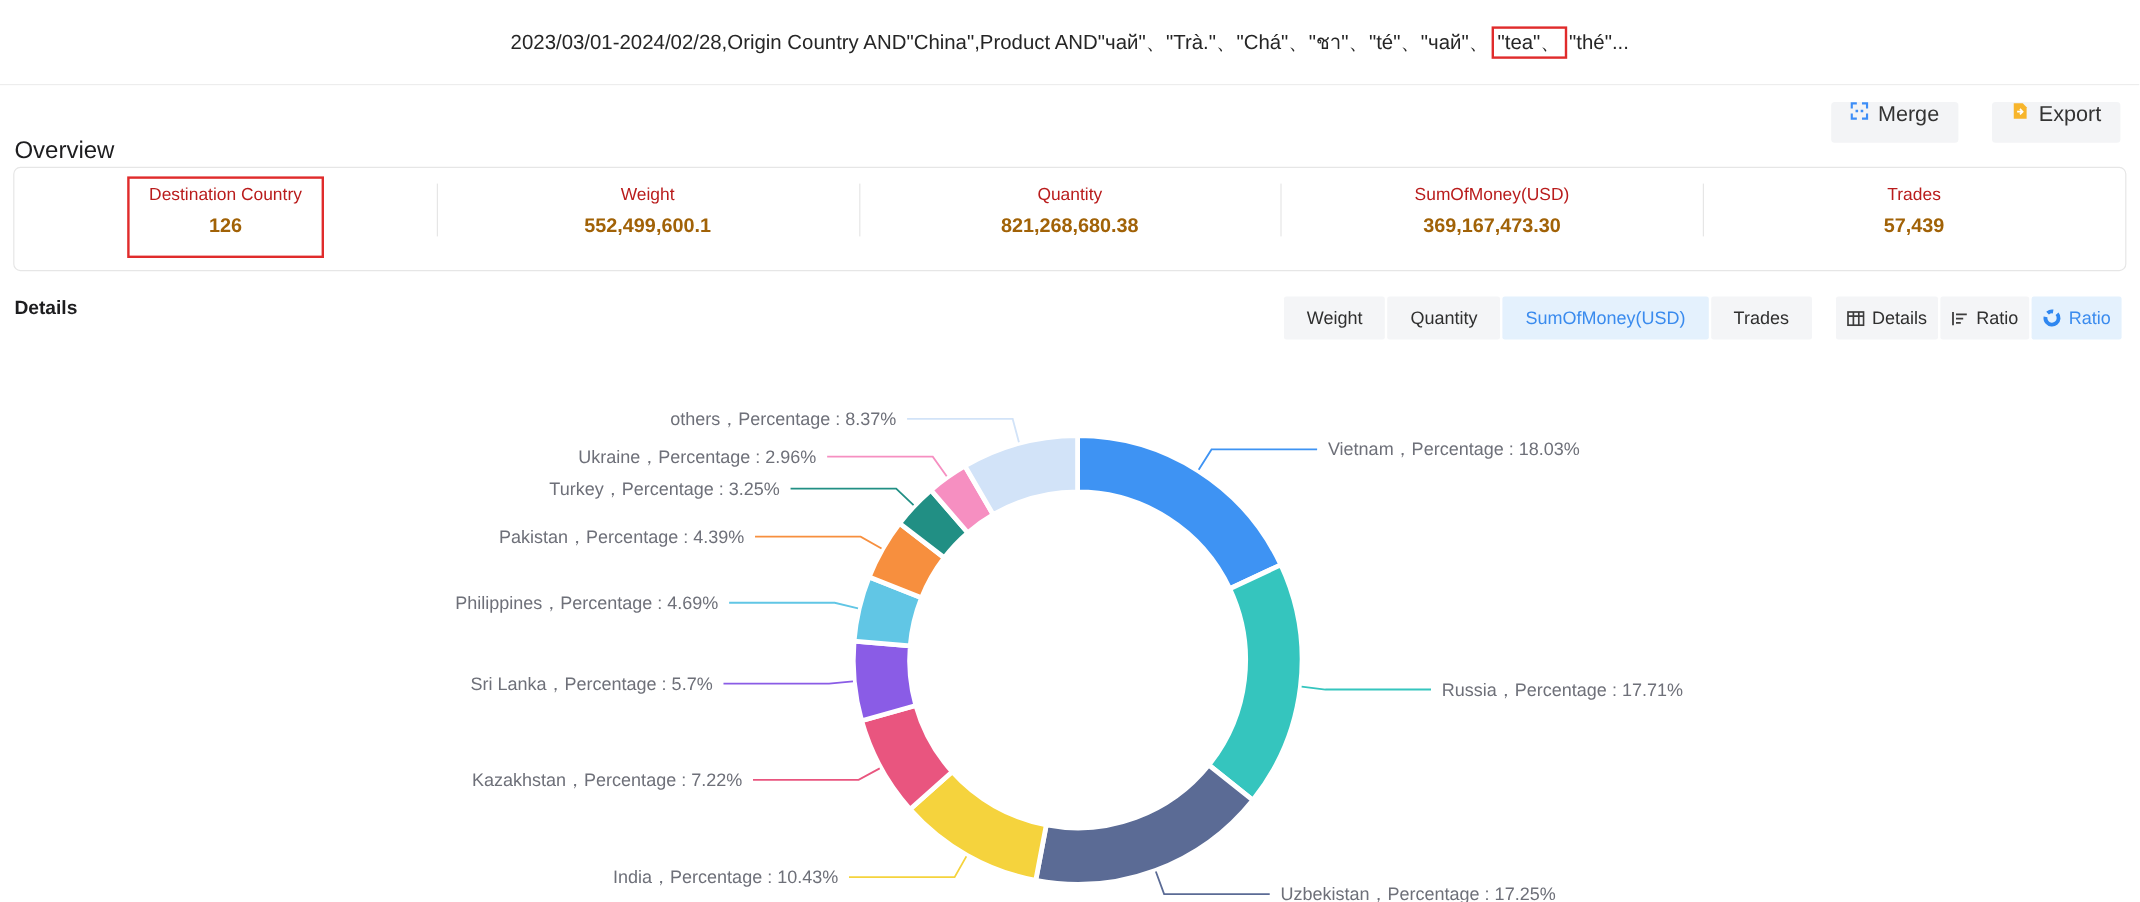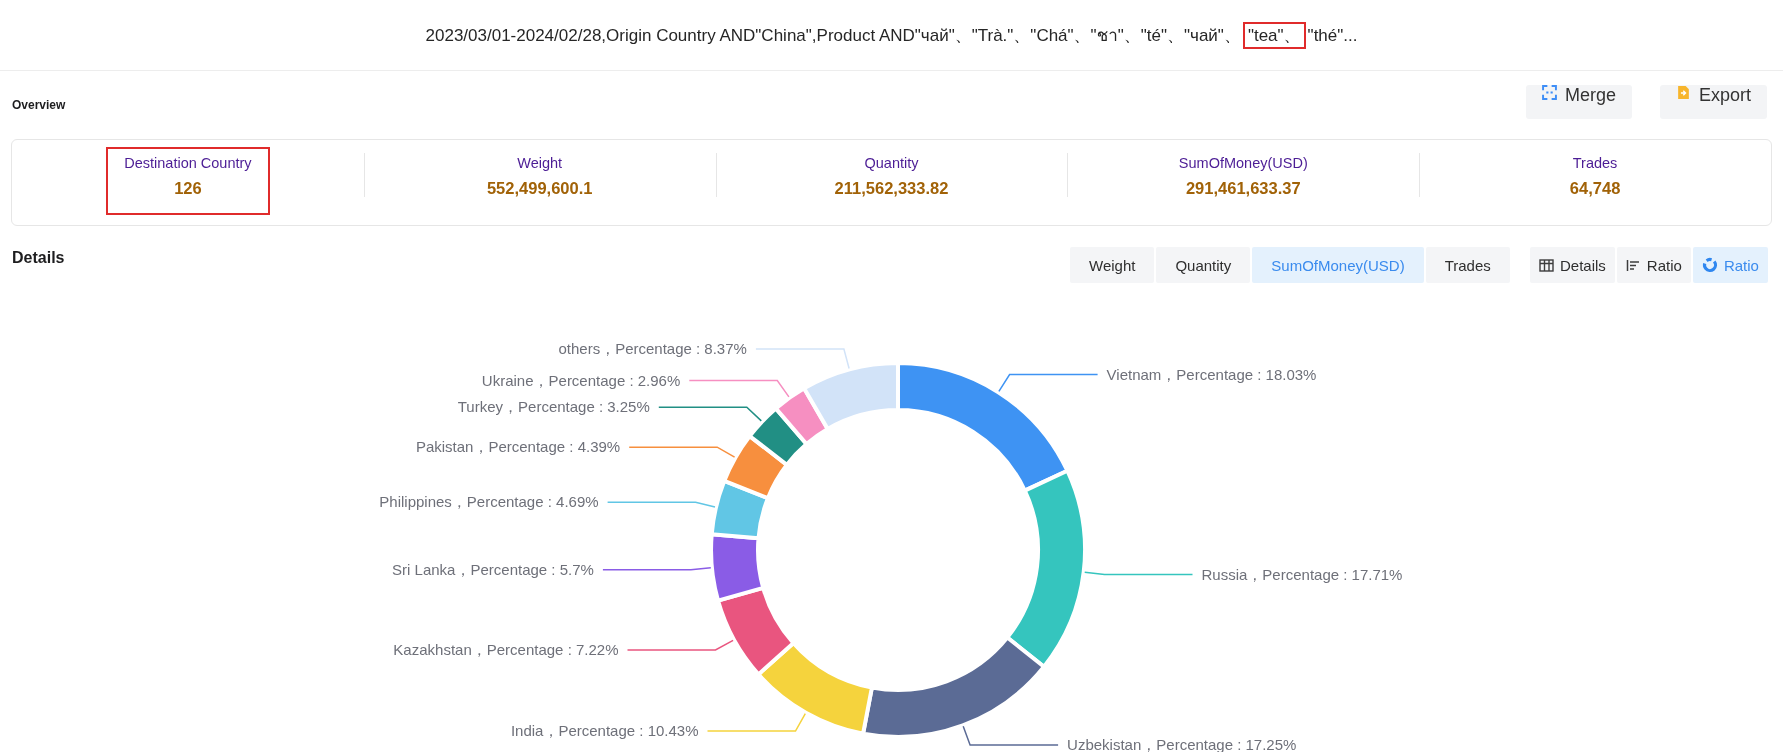--- a/index.html
+++ b/index.html
@@ -4,31 +4,31 @@
 <style>
   html,body{margin:0;padding:0;background:#fff;}
   #app{position:relative;width:1783px;height:752px;background:#fff;overflow:hidden;
        font-family:"Liberation Sans","DejaVu Sans",sans-serif;color:#262626;}
   
   #title-bar{position:absolute;left:0;top:0;width:100%;height:70px;
     border-bottom:1px solid #ededed;display:flex;align-items:center;justify-content:center;
     font-size:17px;color:#262626;}
   #title-bar .boxed{border:2px solid #e02b2b;padding:0 3px;margin:0 2px;display:inline-block;}
   
-  #overview-heading{position:absolute;left:12px;top:98px;font-size:12px;font-weight:bold;color:#1d1d1f;}
+  #overview-heading{position:absolute;left:12px;top:115px;font-size:20px;font-weight:normal;color:#1d1d1f;}
   #action-buttons{position:absolute;right:16px;top:85px;display:flex;gap:28px;}
   .action-btn{height:34px;padding:0 16px;background:#f3f4f6;border-radius:3px;display:flex;
     align-items:flex-start;gap:8px;font-size:18px;color:#333;cursor:pointer;user-select:none;}
   .action-btn svg{display:block;}
   
   #stats-bar{position:absolute;left:11px;top:139px;width:1759px;height:85px;
     border:1px solid #e6e6e6;border-radius:6px;background:#fff;display:flex;}
   .stat-cell{flex:1;position:relative;text-align:center;padding-top:15px;}
   .stat-cell.divided::before{content:'';position:absolute;left:0;top:13px;height:44px;width:1px;background:#e6e6e6;}
-  .stat-label{font-size:14.5px;color:#4c1d95;margin-bottom:8px;}
+  .stat-label{font-size:14.5px;color:#b91c1c;margin-bottom:8px;}
   .stat-value{font-size:16.5px;font-weight:bold;color:#a16207;}
   .red-frame{position:absolute;left:50%;top:7px;transform:translateX(-50%);
     width:160px;height:64px;border:2px solid #e02b2b;pointer-events:none;}
   
   #details-heading{position:absolute;left:12px;top:249px;font-size:16px;font-weight:bold;color:#1d1d1f;}
   .tab-group{position:absolute;top:247px;height:36px;display:flex;gap:2px;}
   #metric-tabs{left:1070px;}
   #view-tabs{left:1530px;}
   .tab{background:#f4f5f7;display:flex;align-items:center;gap:6px;padding:0 19px;
     font-size:15px;color:#2f2f2f;border-radius:2px;cursor:pointer;white-space:nowrap;user-select:none;}
@@ -84,29 +84,29 @@
         <div class="stat-label">Destination Country</div>
         <div class="stat-value">126</div>
         <div class="red-frame"></div>
       </div>
       <div class="stat-cell divided">
         <div class="stat-label">Weight</div>
         <div class="stat-value">552,499,600.1</div>
       </div>
       <div class="stat-cell divided">
         <div class="stat-label">Quantity</div>
-        <div class="stat-value">211,562,333.82</div>
+        <div class="stat-value">821,268,680.38</div>
       </div>
       <div class="stat-cell divided">
         <div class="stat-label">SumOfMoney(USD)</div>
-        <div class="stat-value">291,461,633.37</div>
+        <div class="stat-value">369,167,473.30</div>
       </div>
       <div class="stat-cell divided">
         <div class="stat-label">Trades</div>
-        <div class="stat-value">64,748</div>
+        <div class="stat-value">57,439</div>
       </div>
     </div>
 
   <div id="details-heading">Details</div>
 
   <div id="metric-tabs" class="tab-group">
       <div class="tab">
         <span>Weight</span>
       </div>
       <div class="tab">

